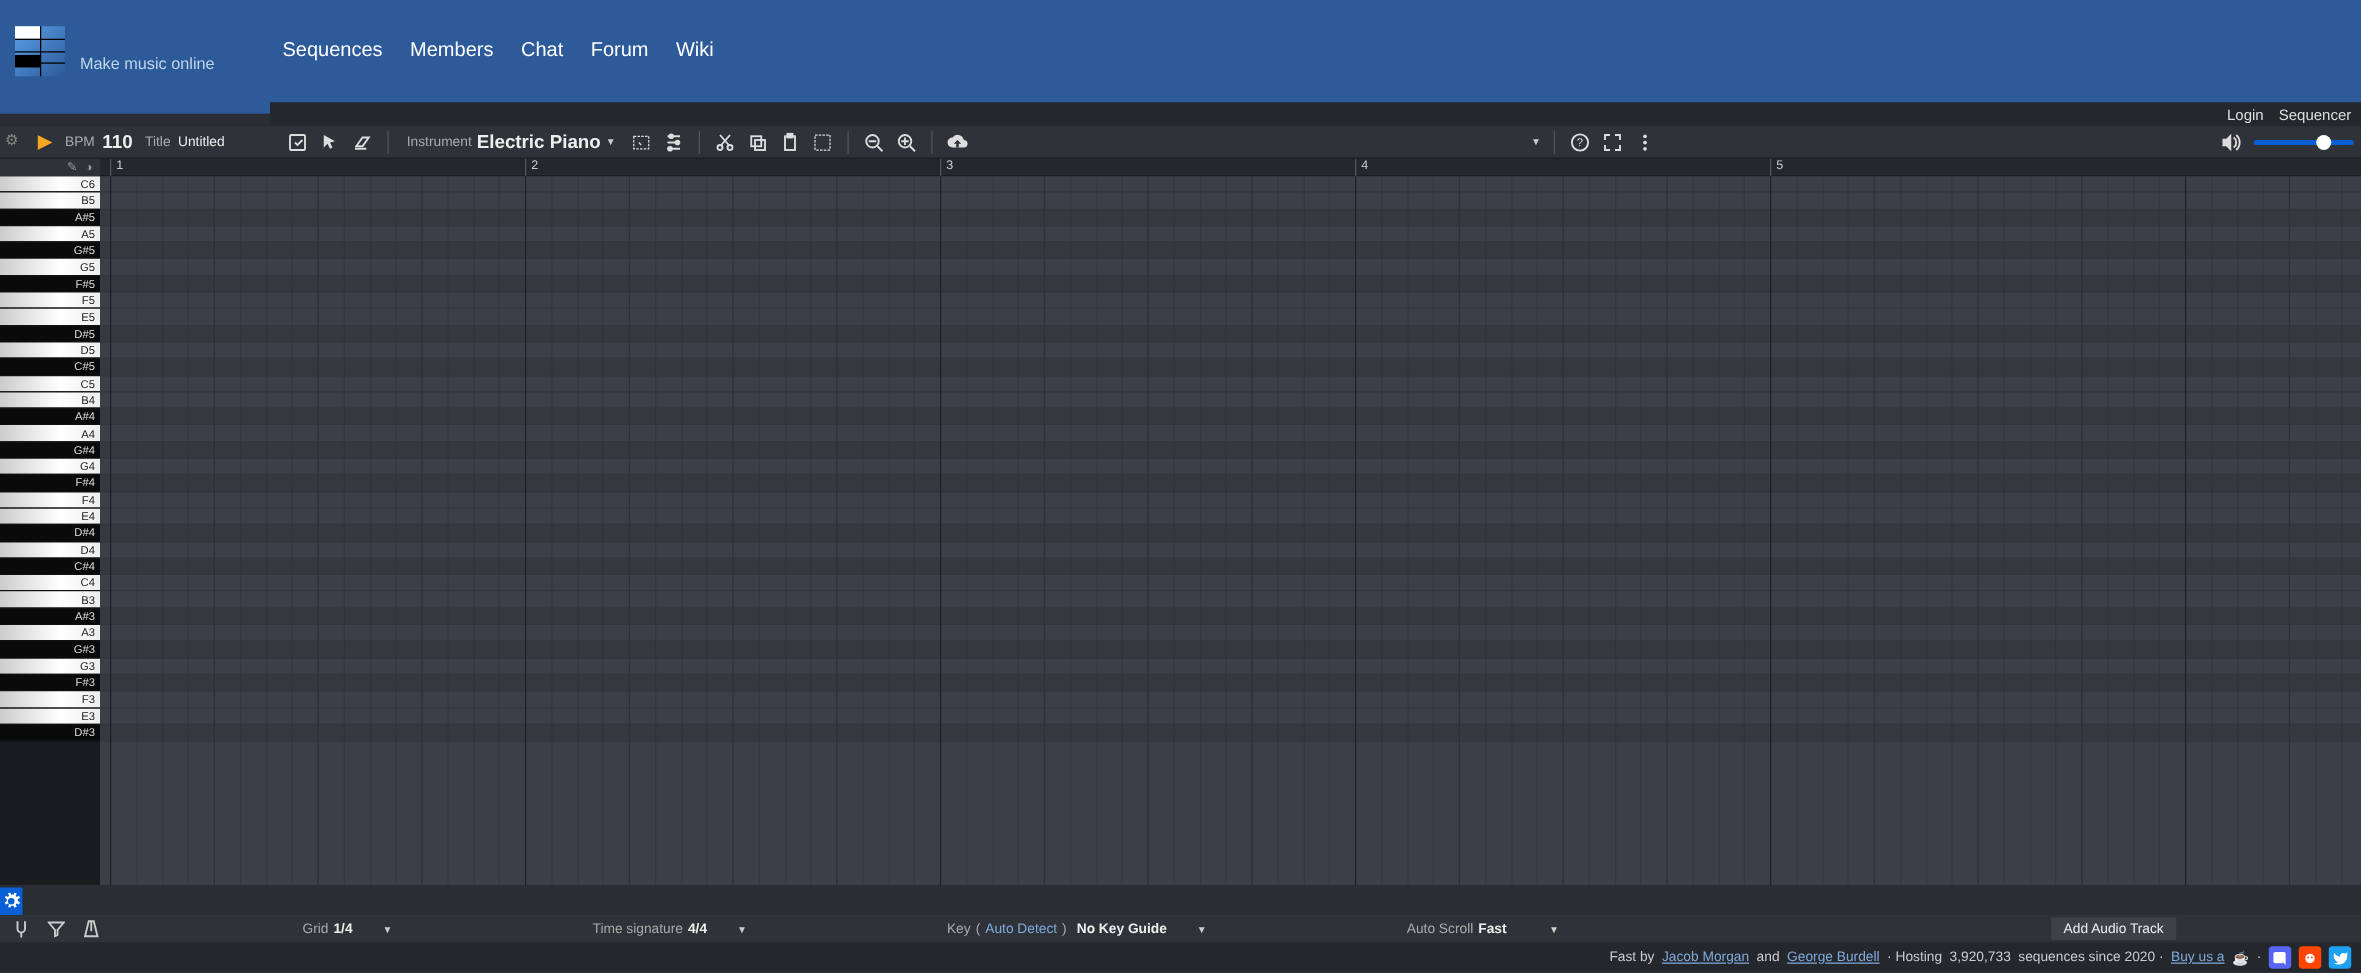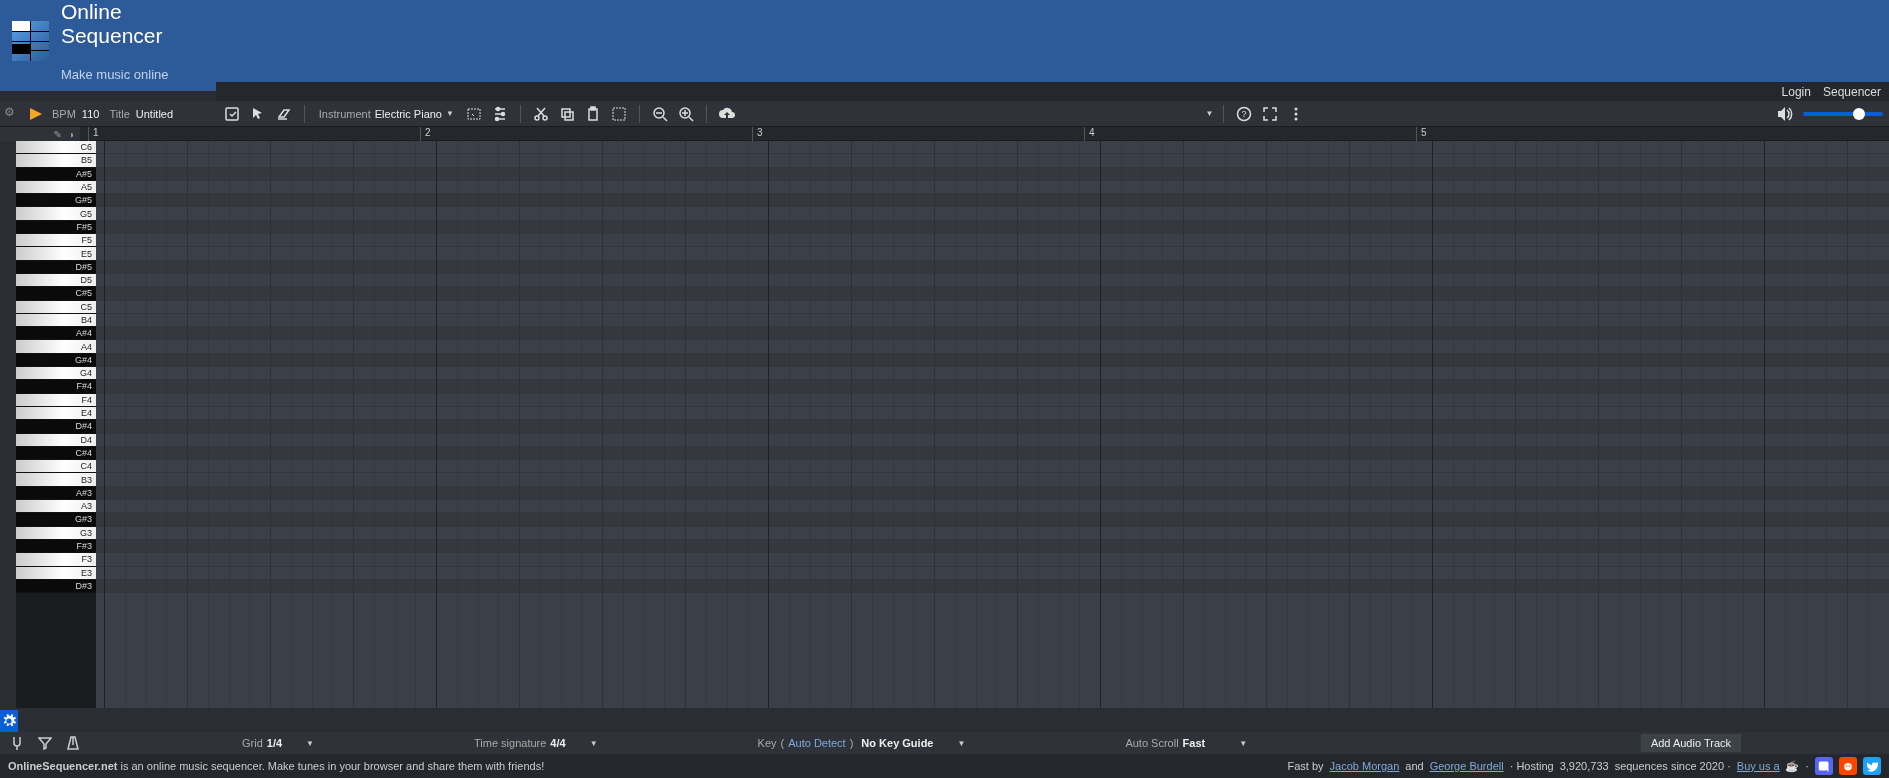--- a/index.html
+++ b/index.html
@@ -91,21 +91,21 @@
   height: 20px;
   display: inline-flex;
   align-items: center;
   justify-content: center;
   color: #ddd;
   cursor: pointer;
 }
 .gear-ico { position:absolute; left:4px; top:105px; color:#888; font-size:12px; z-index:5;}
 .play-btn svg { fill: #f5a623; }
 .tool-label { font-size: 11px; color: #aaa; }
-.tool-val { font-size: 11px; color: #eee; font-weight: normal; margin-right:4px;}
+.tool-val { font-size: 15px; color: #eee; font-weight: bold; margin-right:4px;}
 .tool-input {
   background: transparent;
   border: none;
   color: #eee;
   font-size: 11px;
   width: 80px;
 }
 .sep { width: 1px; height: 18px; background: #555; margin: 0 4px; }
 .instrument-sel {
   display: flex;
@@ -175,21 +175,20 @@
 .ruler-head span{font-size:10px;color:#999;}
 
 
 .piano-roll {
   position: absolute;
   top: 141px;
   left: 0;
   right: 0;
   bottom: 70px;
   display: flex;
-  padding-left: 16px;
 }
 .piano-keys {
   width: 80px;
   background: #1a1c1f;
   overflow: hidden;
 }
 .key-row {
   height: 13.3px;
   display: flex;
   align-items: center;
@@ -298,23 +297,29 @@
 
 svg { display: block; }
 </style>
 </head>
 <body>
 
 <div class="header">
   <div class="logo-block">
     <div class="logo-icon"></div>
     <div>
-      <div class="logo-text">Online Sequencer</div>
       <div class="logo-tagline">Make music online</div>
     </div>
+  </div>
+  <div class="nav">
+    <a>Sequences</a>
+    <a>Members</a>
+    <a>Chat</a>
+    <a>Forum</a>
+    <a>Wiki</a>
   </div>
 </div>
 
 <div class="auth-row">
   <a>Login</a>
   <a>Sequencer</a>
 </div>
 
 <span class="gear-ico">⚙</span>
 
@@ -667,23 +672,20 @@
     <span class="lbl">Auto Scroll</span>
     <span class="val">Fast</span>
     <span class="dropdown-arrow" style="margin-left:30px">▼</span>
   </div>
   <div class="bb-spacer"></div>
   <button class="add-track-btn">Add Audio Track</button>
   <div style="width:130px"></div>
 </div>
 
 <div class="footer">
-  <span>
-    <b>OnlineSequencer.net</b><span> is an online music sequencer. Make tunes in your browser and share them with friends!</span>
-  </span>
   <div class="fr">
     <span>Fast by </span>
     <a>Jacob Morgan</a>
     <span> and </span>
     <a>George Burdell</a>
     <span> · Hosting </span>
     <span>3,920,733</span>
     <span> sequences since 2020 · </span>
     <a>Buy us a </a>
     <span>☕</span>

